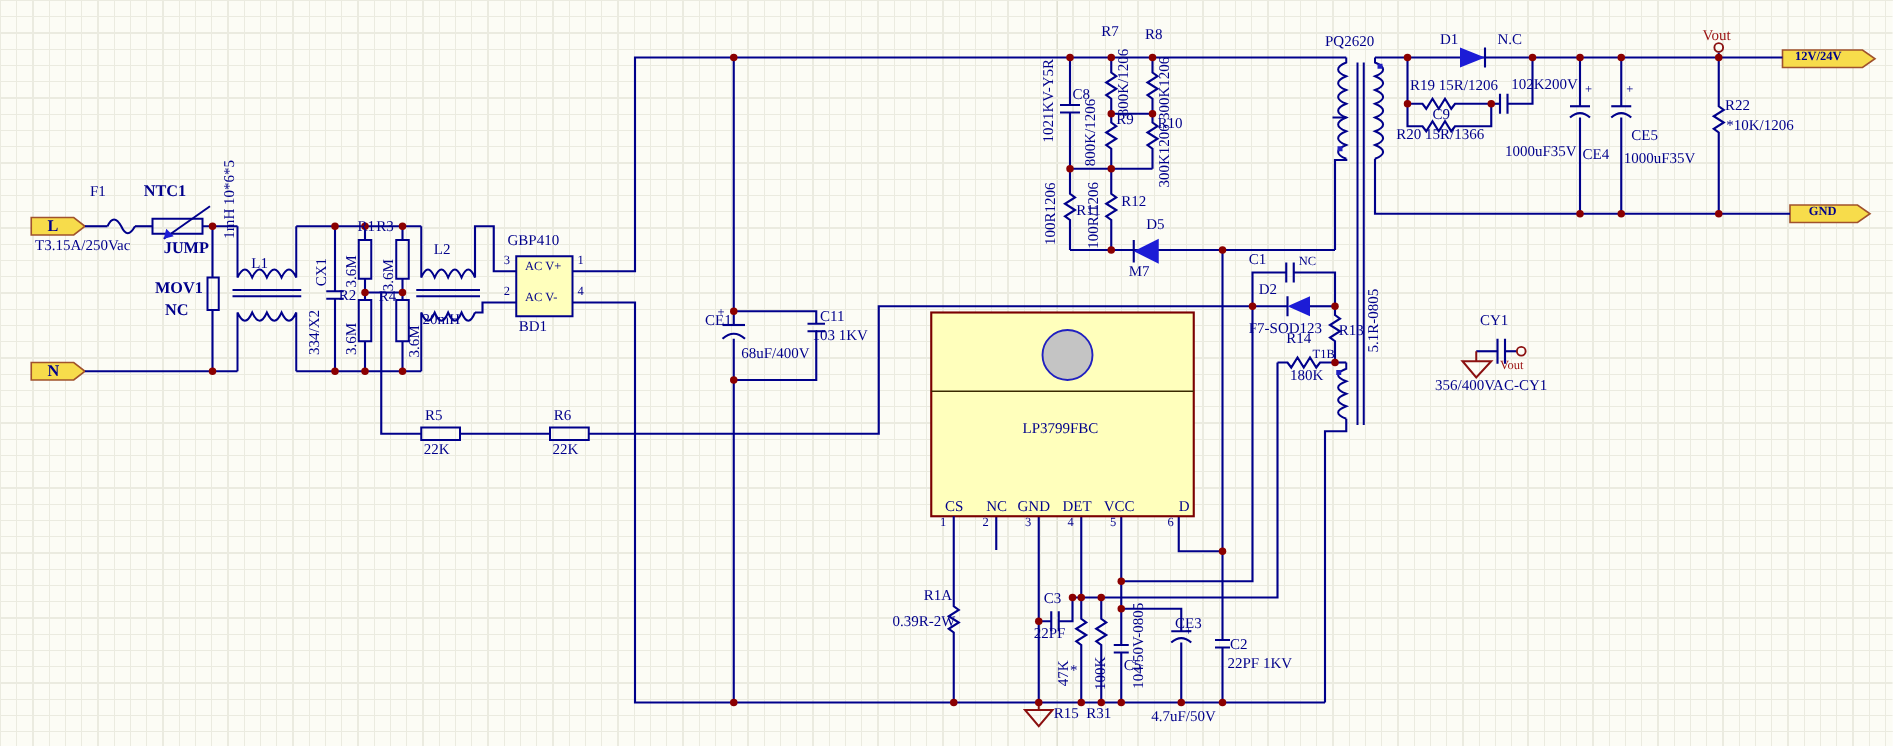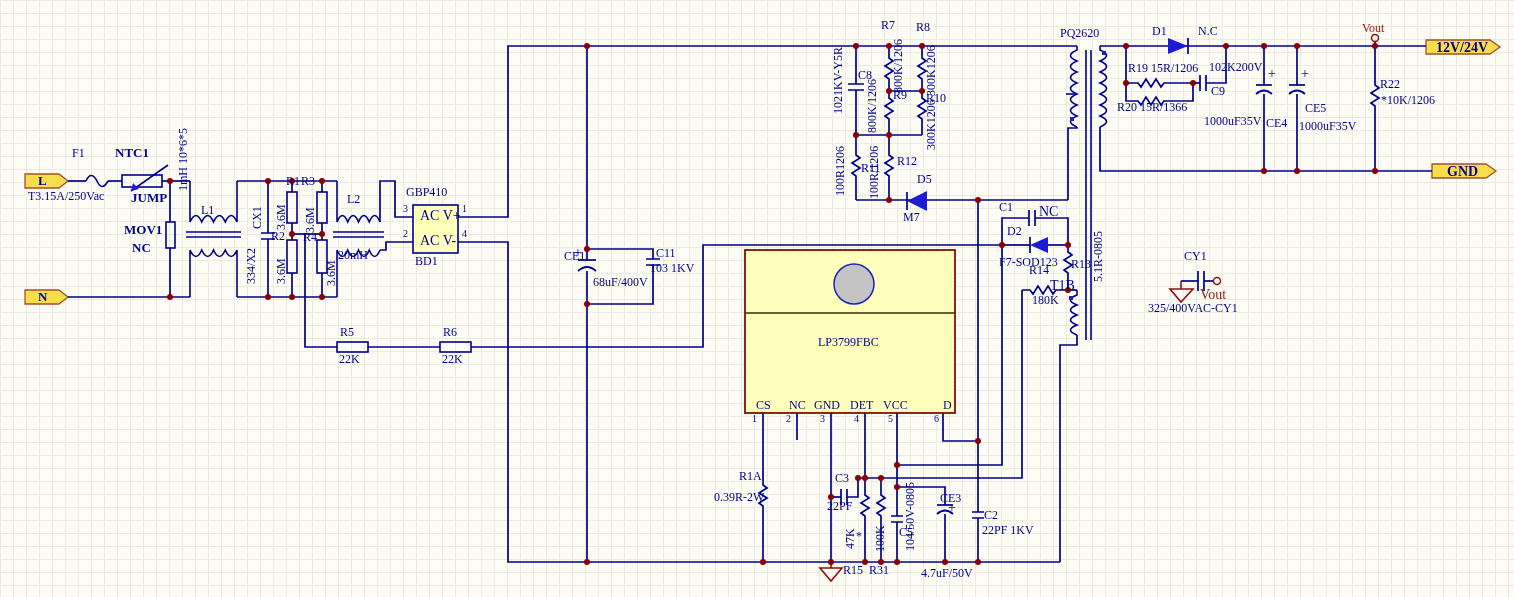--- a/index.html
+++ b/index.html
@@ -21,21 +21,21 @@
   .di{fill:var(--diode,#1C1CD6);stroke:none}
   .jd{fill:var(--junction,#8B0000)}
   .gr{stroke:var(--ground,#8B1010);stroke-width:1.6;fill:none}
   .prt{fill:var(--port_fill,#F7DC4B);stroke:var(--port_border,#A0522D);stroke-width:1.3}
   .pdot{fill:#2020C0}
   .vo{stroke:var(--ground,#8B1010);fill:none;stroke-width:1.5}
   .gc{fill:var(--chip_circle,#C4C4C4);stroke:#2020C0;stroke-width:1.5}
   .lb{position:absolute;font-size:12px;color:var(--label,#00008B);white-space:nowrap;line-height:1.05}
   .lbv{transform:rotate(-90deg);transform-origin:0 0}
   .b{font-weight:bold;font-size:13px}
-  .s{font-size:14px}
+  .s{font-size:10px}
   .xs{font-size:10px}
   .dr{color:var(--vout_red,#9B1313)}
 </style>
 </head>
 <body>
 
 <div id="canvas">
 
 <svg width="1514" height="597" viewBox="0 0 1514 597">
 
@@ -467,29 +467,29 @@
 <div class="lb lbv" style="left:874px;top:552px">100K</div>
 <div class="lb" style="left:899px;top:526px">C5</div>
 <div class="lb lbv" style="left:904px;top:551px">104/50V-0805</div>
 <div class="lb" style="left:940px;top:492px">CE3</div>
 <div class="lb s" style="left:948px;top:501px">+</div>
 <div class="lb" style="left:921px;top:567px">4.7uF/50V</div>
 <div class="lb" style="left:984px;top:509px">C2</div>
 <div class="lb" style="left:982px;top:524px">22PF 1KV</div>
 
 <div class="lb" style="left:1184px;top:250px">CY1</div>
-<div class="lb" style="left:1148px;top:302px">325/400VAC-CY1</div>
+<div class="lb" style="left:1148px;top:302px">356/400VAC-CY1</div>
 <div class="lb s dr" style="left:1200px;top:288px">Vout</div>
 
 <div class="lb" style="left:1152px;top:25px">D1</div>
 <div class="lb" style="left:1198px;top:25px">N.C</div>
 <div class="lb" style="left:1128px;top:62px">R19 15R/1206</div>
 <div class="lb" style="left:1117px;top:101px">R20 15R/1366</div>
 <div class="lb" style="left:1209px;top:61px">102K200V</div>
-<div class="lb" style="left:1211px;top:85px">C9</div>
+<div class="lb" style="left:1146px;top:85px">C9</div>
 <div class="lb s" style="left:1268px;top:67px">+</div>
 <div class="lb" style="left:1266px;top:117px">CE4</div>
 <div class="lb" style="left:1204px;top:115px">1000uF35V</div>
 <div class="lb s" style="left:1301px;top:67px">+</div>
 <div class="lb" style="left:1305px;top:102px">CE5</div>
 <div class="lb" style="left:1299px;top:120px">1000uF35V</div>
 <div class="lb" style="left:1380px;top:78px">R22</div>
 <div class="lb" style="left:1381px;top:94px">*10K/1206</div>
 <div class="lb dr" style="left:1362px;top:22px">Vout</div>
 

